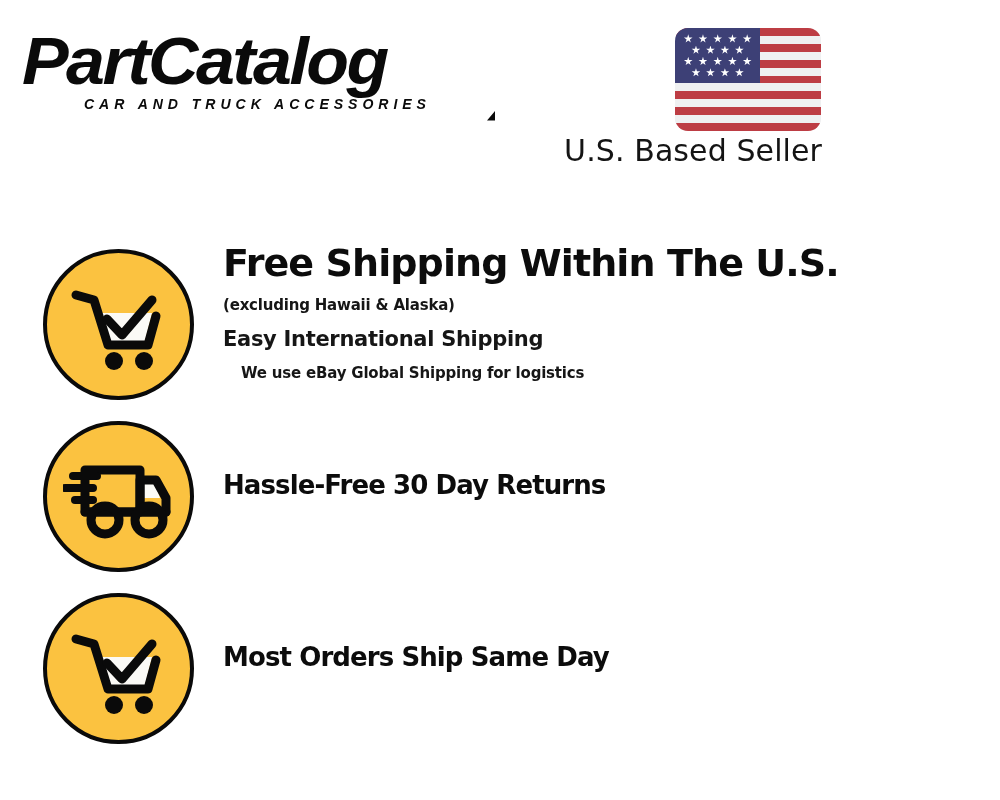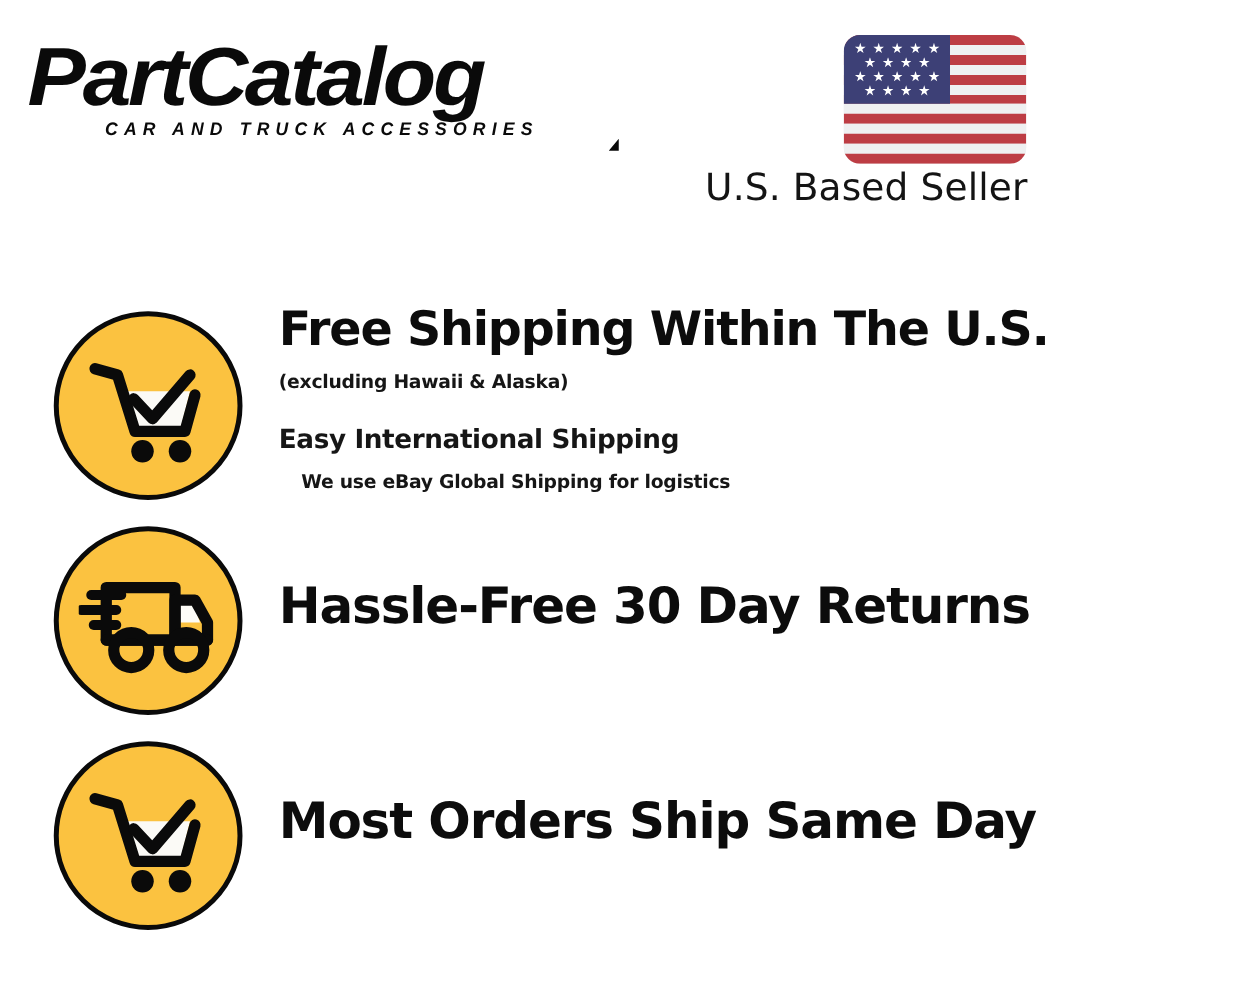--- a/index.html
+++ b/index.html
@@ -204,27 +204,27 @@
     white-space: nowrap;
   }
   .feature-sub.bold {
     font-weight: bold;
     font-size: 21px;
     letter-spacing: -0.3px;
   }
   .row-1 .feature-text { padding-top: 1px; }
   .row-1 .feature-heading { font-size: 38px; line-height: 48px; }
   .row-1 .sub-1 { margin-top: 1px; }
-  .row-1 .sub-2 { margin-top: 12px; }
+  .row-1 .sub-2 { }
   .row-1 .sub-3 { margin-top: 0px; margin-left: 18px; }
 
   .row-2 .feature-text,
   .row-3 .feature-text { padding-top: 52px; }
   .row-2 .feature-heading,
-  .row-3 .feature-heading { font-size: 40px; }
+  .row-3 .feature-heading { font-size: 26px; }
 </style>
 </head>
 <body>
 
 <div class="header">
 
   <div class="logo">
     <div class="logo-wordmark">PartCatalog</div>
     <div class="logo-tagline">CAR AND TRUCK ACCESSORIES</div>
     <svg class="logo-swoosh" viewBox="0 0 70 12">

